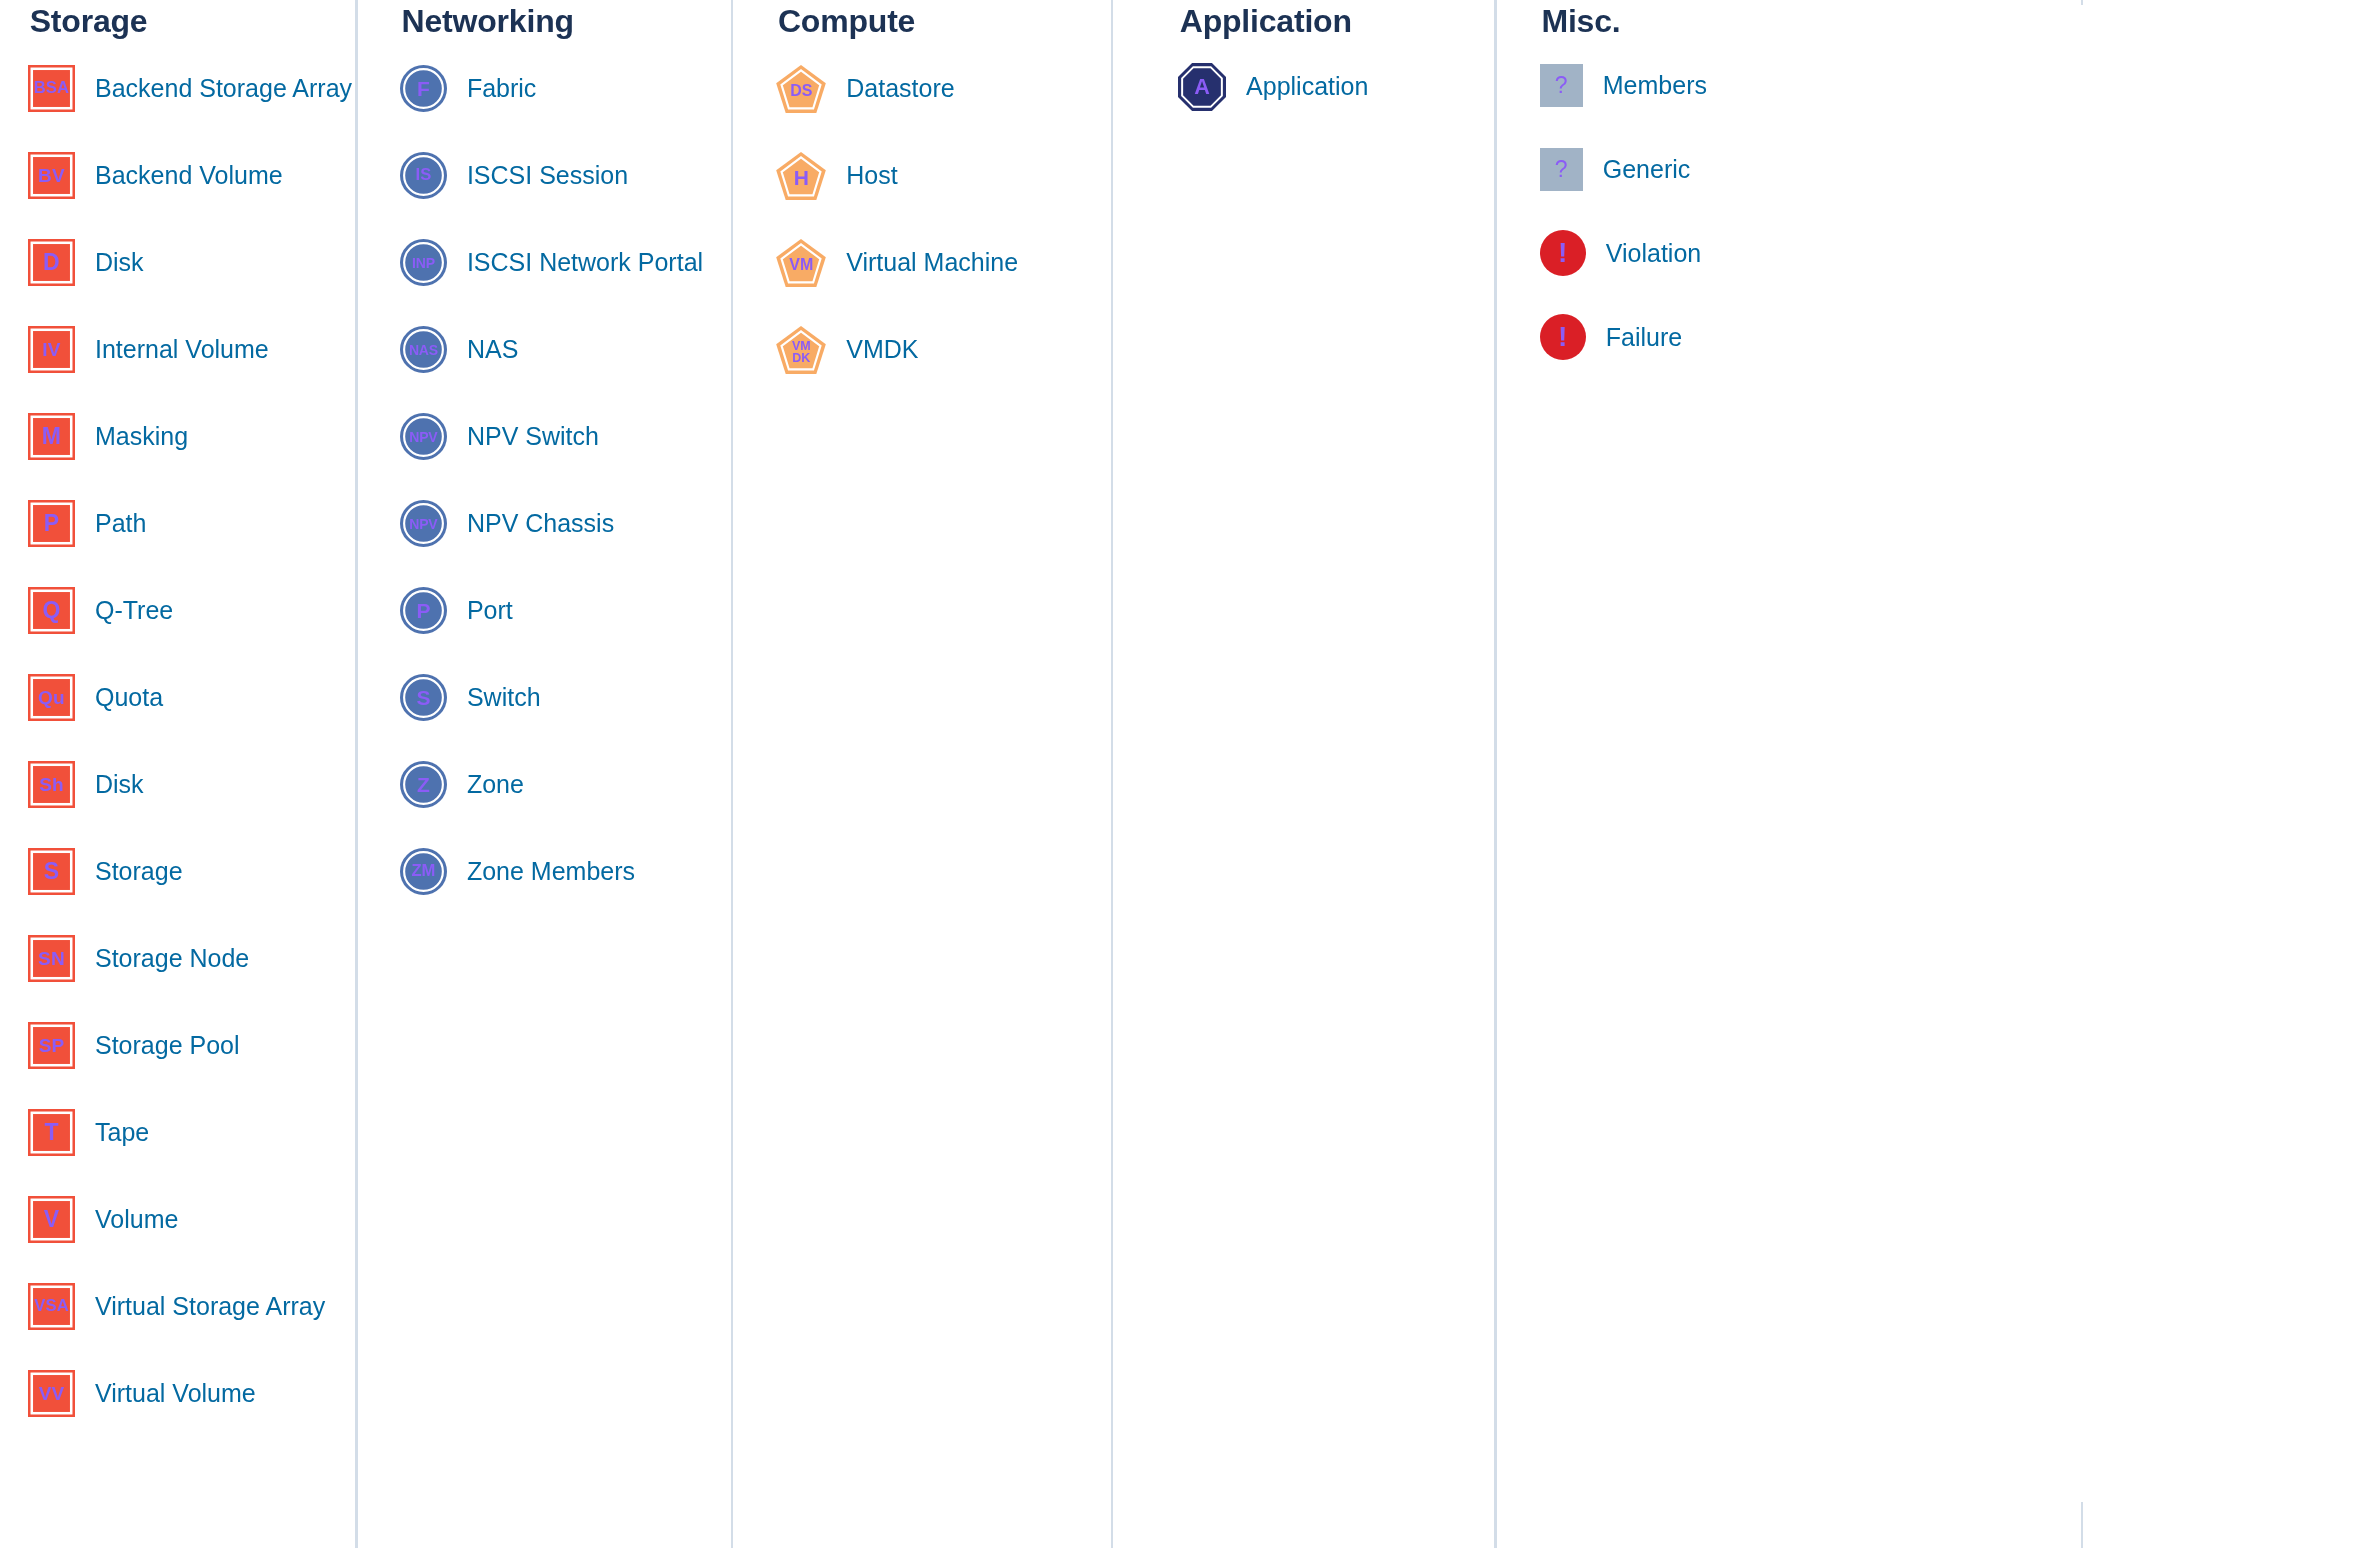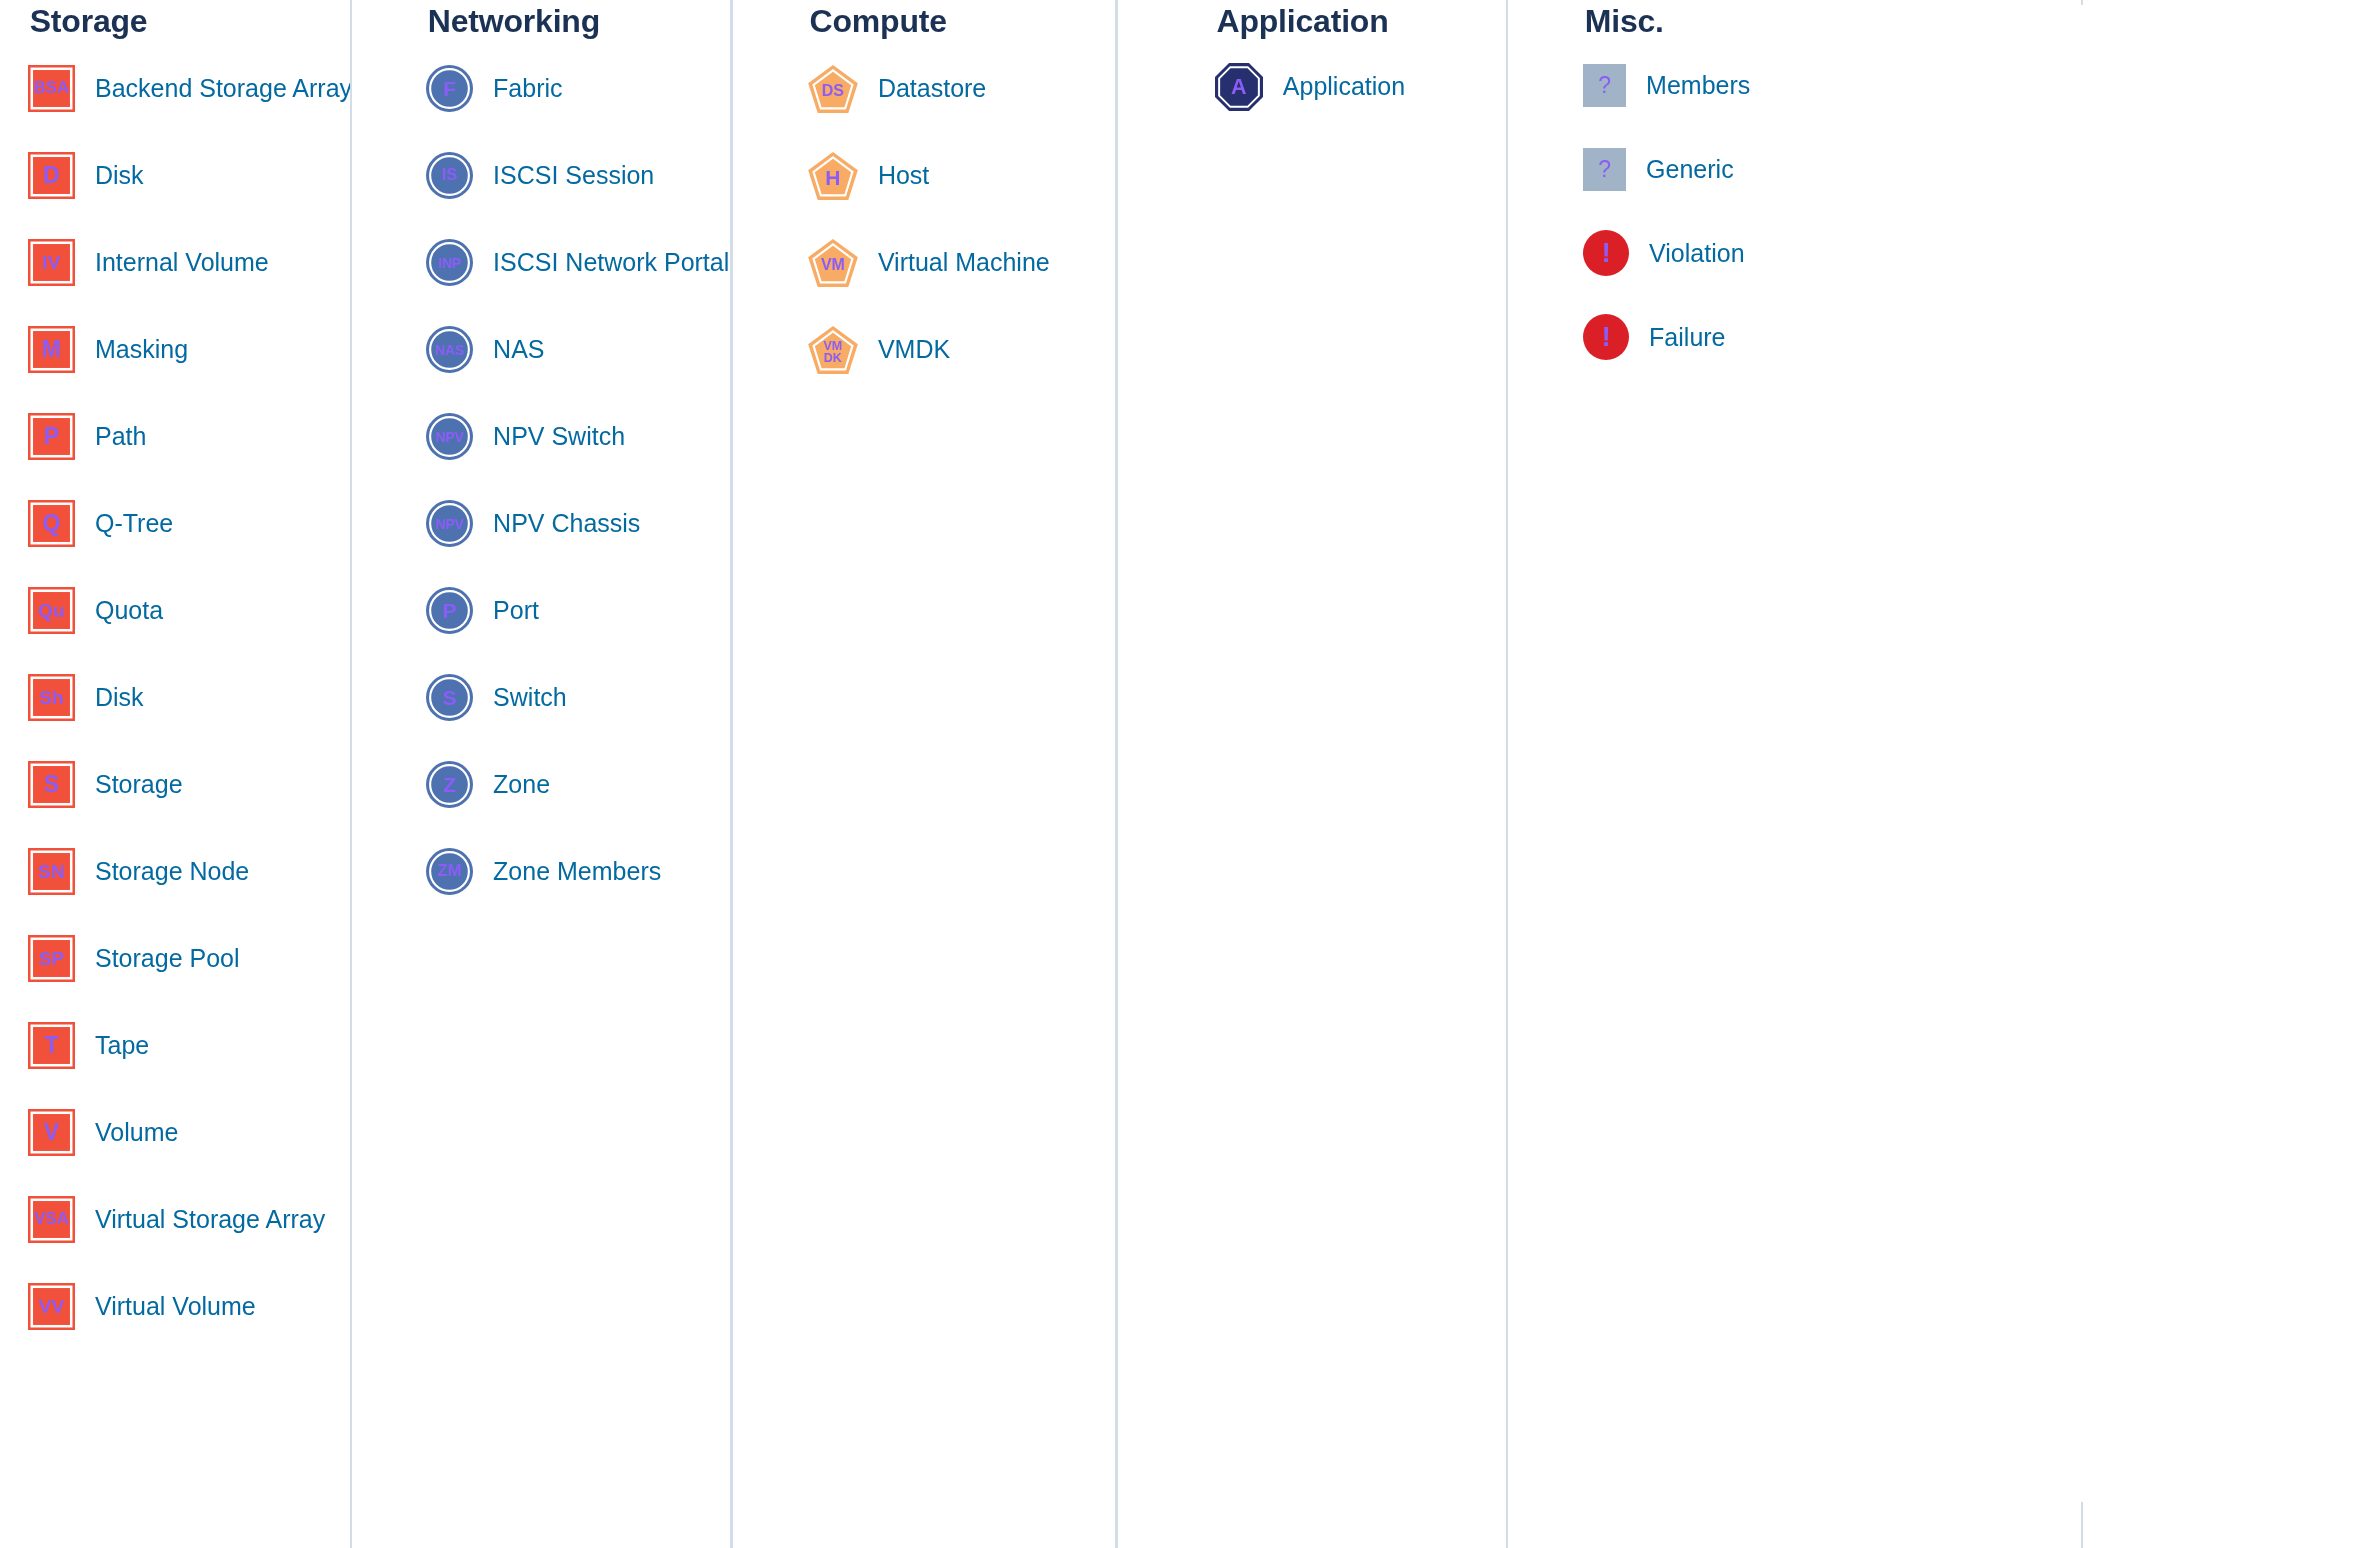--- a/index.html
+++ b/index.html
@@ -15,21 +15,20 @@
     overflow: hidden;
   }
 
   .legend-board {
     position: relative;
     width: 2083px;
     height: 1549px;
     background: #ffffff;
     display: flex;
     align-items: flex-start;
-    gap: 32px;
   }
 
   
   .legend-column {
     position: relative;
     box-sizing: border-box;
     height: 1549px;
     padding-top: 5px;
   }
   .col-storage     { width: 410px;  padding-left: 28px; }
@@ -165,20 +164,30 @@
             <span class="icon-glyph len3">BSA</span>
           </span>
           <span class="item-label">Backend Storage Array</span>
         </li>
         <li class="legend-item">
           <span class="icon-shell shell-square">
             <svg width="47" height="47" viewBox="0 0 56 56">
               <rect x="0" y="0" width="56" height="56" fill="#F1503A"></rect>
               <rect x="4.5" y="4.5" width="47" height="47" fill="none" stroke="#ffffff" stroke-width="3"></rect>
             </svg>
+            <span class="icon-glyph len2">BV</span>
+          </span>
+          <span class="item-label">Backend Volume</span>
+        </li>
+        <li class="legend-item">
+          <span class="icon-shell shell-square">
+            <svg width="47" height="47" viewBox="0 0 56 56">
+              <rect x="0" y="0" width="56" height="56" fill="#F1503A"></rect>
+              <rect x="4.5" y="4.5" width="47" height="47" fill="none" stroke="#ffffff" stroke-width="3"></rect>
+            </svg>
             <span class="icon-glyph len1">D</span>
           </span>
           <span class="item-label">Disk</span>
         </li>
         <li class="legend-item">
           <span class="icon-shell shell-square">
             <svg width="47" height="47" viewBox="0 0 56 56">
               <rect x="0" y="0" width="56" height="56" fill="#F1503A"></rect>
               <rect x="4.5" y="4.5" width="47" height="47" fill="none" stroke="#ffffff" stroke-width="3"></rect>
             </svg>

